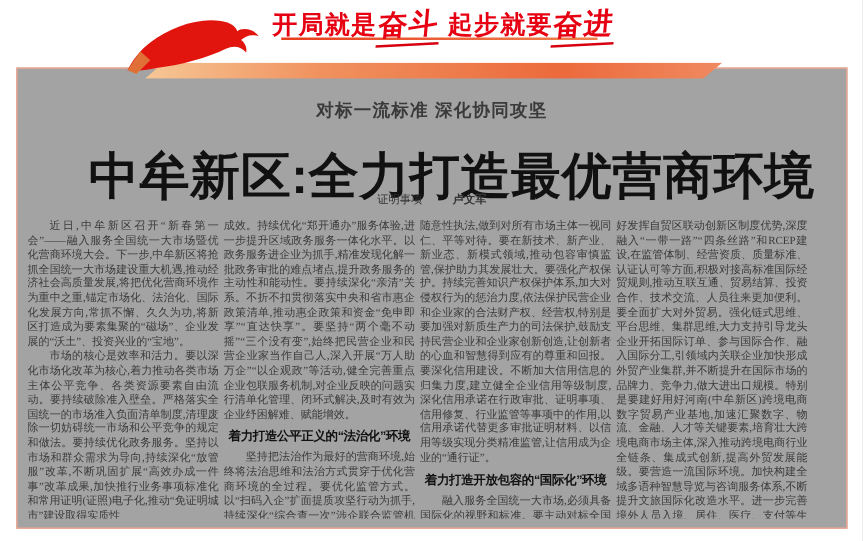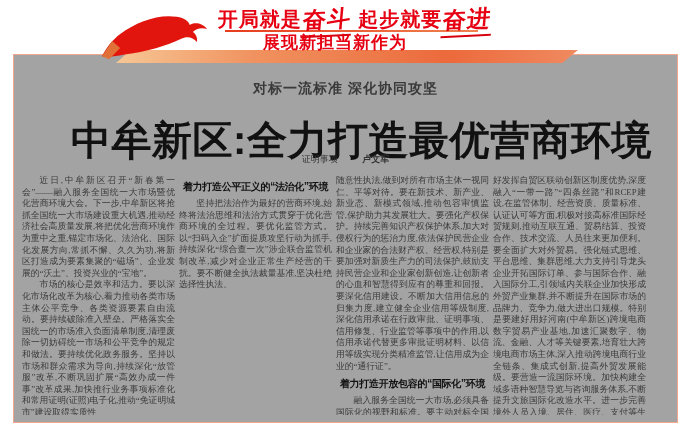--- a/index.html
+++ b/index.html
@@ -47,38 +47,38 @@
 
 <div class="page">
 
   <header class="banner">
     <svg class="flag" viewBox="0 0 115 48">
       <path d="M6 44 C10 36 16 28 24 22 C40 10 62 2 80 5 C88 6 92 10 93 13 C97 10 106 11 110 17 C104 15 99 17 96 20 C99 22 101 26 100 30 C96 25 90 24 84 27 C70 34 48 40 30 42 C20 44 12 45 6 44 Z" fill="#e2150e"></path>
       <path d="M6 44 L16 29 L24 36 L13 47 Z" fill="#e07038"></path>
     </svg>
     <div class="banner-line1"><span>开局就是</span><span class="cal">奋斗</span>&nbsp;<span>起步就要</span><span class="cal">奋进</span></div>
     <div class="banner-underline"></div>
-    <div class="banner-line2">展现新担当新作为</div>
     <div class="banner-band"></div>
   </header>
 
   <div class="frame">
     <div class="kicker">对标一流标准 深化协同攻坚</div>
     <h1 class="headline">中牟新区:全力打造最优营商环境</h1>
     <div class="byline">
       <span>证明事项</span>
       <span class="name">卢文军</span>
     </div>
 
     <div class="columns">
       <div class="col">
         <p class="indent">近日,中牟新区召开“新春第一会”——融入服务全国统一大市场暨优化营商环境大会。下一步,中牟新区将抢抓全国统一大市场建设重大机遇,推动经济社会高质量发展,将把优化营商环境作为重中之重,锚定市场化、法治化、国际化发展方向,常抓不懈、久久为功,将新区打造成为要素集聚的“磁场”、企业发展的“沃土”、投资兴业的“宝地”。</p>
         <p class="indent">市场的核心是效率和活力。要以深化市场化改革为核心,着力推动各类市场主体公平竞争、各类资源要素自由流动。要持续破除准入壁垒。严格落实全国统一的市场准入负面清单制度,清理废除一切妨碍统一市场和公平竞争的规定和做法。要持续优化政务服务。坚持以市场和群众需求为导向,持续深化“放管服”改革,不断巩固扩展“高效办成一件事”改革成果,加快推行业务事项标准化和常用证明(证照)电子化,推动“免证明城市”建设取得实质性</p>
       </div>
       <div class="col">
+        <p>成效。持续优化“郑开通办”服务体验,进一步提升区域政务服务一体化水平。以政务服务进企业为抓手,精准发现化解一批政务审批的难点堵点,提升政务服务的主动性和能动性。要持续深化“亲清”关系。不折不扣贯彻落实中央和省市惠企政策清单,推动惠企政策和资金“免申即享”“直达快享”。要坚持“两个毫不动摇”“三个没有变”,始终把民营企业和民营企业家当作自己人,深入开展“万人助万企”“以企观政”等活动,健全完善重点企业包联服务机制,对企业反映的问题实行清单化管理、闭环式解决,及时有效为企业纾困解难、赋能增效。</p>
         <h2>着力打造公平正义的“法治化”环境</h2>
         <p class="indent">坚持把法治作为最好的营商环境,始终将法治思维和法治方式贯穿于优化营商环境的全过程。要优化监管方式。以“扫码入企”扩面提质攻坚行动为抓手,持续深化“综合查一次”涉企联合监管机制改革,减少对企业正常生产经营的干扰。要不断健全执法裁量基准,坚决杜绝选择性执法、</p>
       </div>
       <div class="col">
         <p>随意性执法,做到对所有市场主体一视同仁、平等对待。要在新技术、新产业、新业态、新模式领域,推动包容审慎监管,保护助力其发展壮大。要强化产权保护。持续完善知识产权保护体系,加大对侵权行为的惩治力度,依法保护民营企业和企业家的合法财产权、经营权,特别是要加强对新质生产力的司法保护,鼓励支持民营企业和企业家创新创造,让创新者的心血和智慧得到应有的尊重和回报。要深化信用建设。不断加大信用信息的归集力度,建立健全企业信用等级制度,深化信用承诺在行政审批、证明事项、信用修复、行业监管等事项中的作用,以信用承诺代替更多审批证明材料、以信用等级实现分类精准监管,让信用成为企业的“通行证”。</p>
         <h2>着力打造开放包容的“国际化”环境</h2>
         <p class="indent">融入服务全国统一大市场,必须具备国际化的视野和标准。要主动对标全国标杆地区和国际最高标准,持续提升营商环境国际化水平。要衔接国际经贸规则。更</p>
       </div>
       <div class="col">
         <p>好发挥自贸区联动创新区制度优势,深度融入“一带一路”“四条丝路”和RCEP建设,在监管体制、经营资质、质量标准、认证认可等方面,积极对接高标准国际经贸规则,推动互联互通、贸易结算、投资合作、技术交流、人员往来更加便利。要全面扩大对外贸易。强化链式思维、平台思维、集群思维,大力支持引导龙头企业开拓国际订单、参与国际合作、融入国际分工,引领域内关联企业加快形成外贸产业集群,并不断提升在国际市场的品牌力、竞争力,做大进出口规模。特别是要建好用好河南(中牟新区)跨境电商数字贸易产业基地,加速汇聚数字、物流、金融、人才等关键要素,培育壮大跨境电商市场主体,深入推动跨境电商行业全链条、集成式创新,提高外贸发展能级。要营造一流国际环境。加快构建全域多语种智慧导览与咨询服务体系,不断提升文旅国际化改造水平。进一步完善境外人员入境、居住、医疗、支付等生活便利制度,提升涉外服务水平,吸引更多海外游客和外国人来中牟旅游消费、投资发展。</p>

